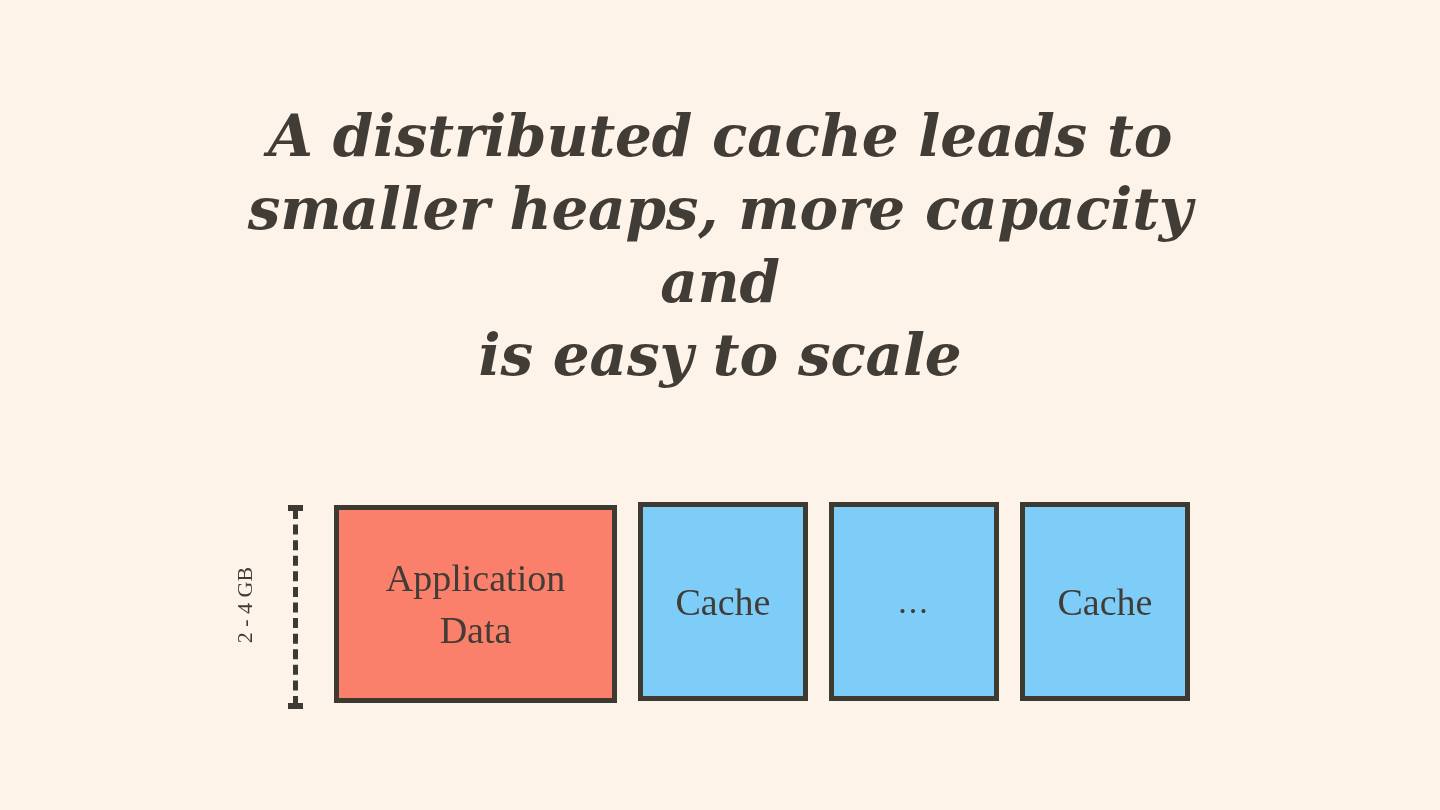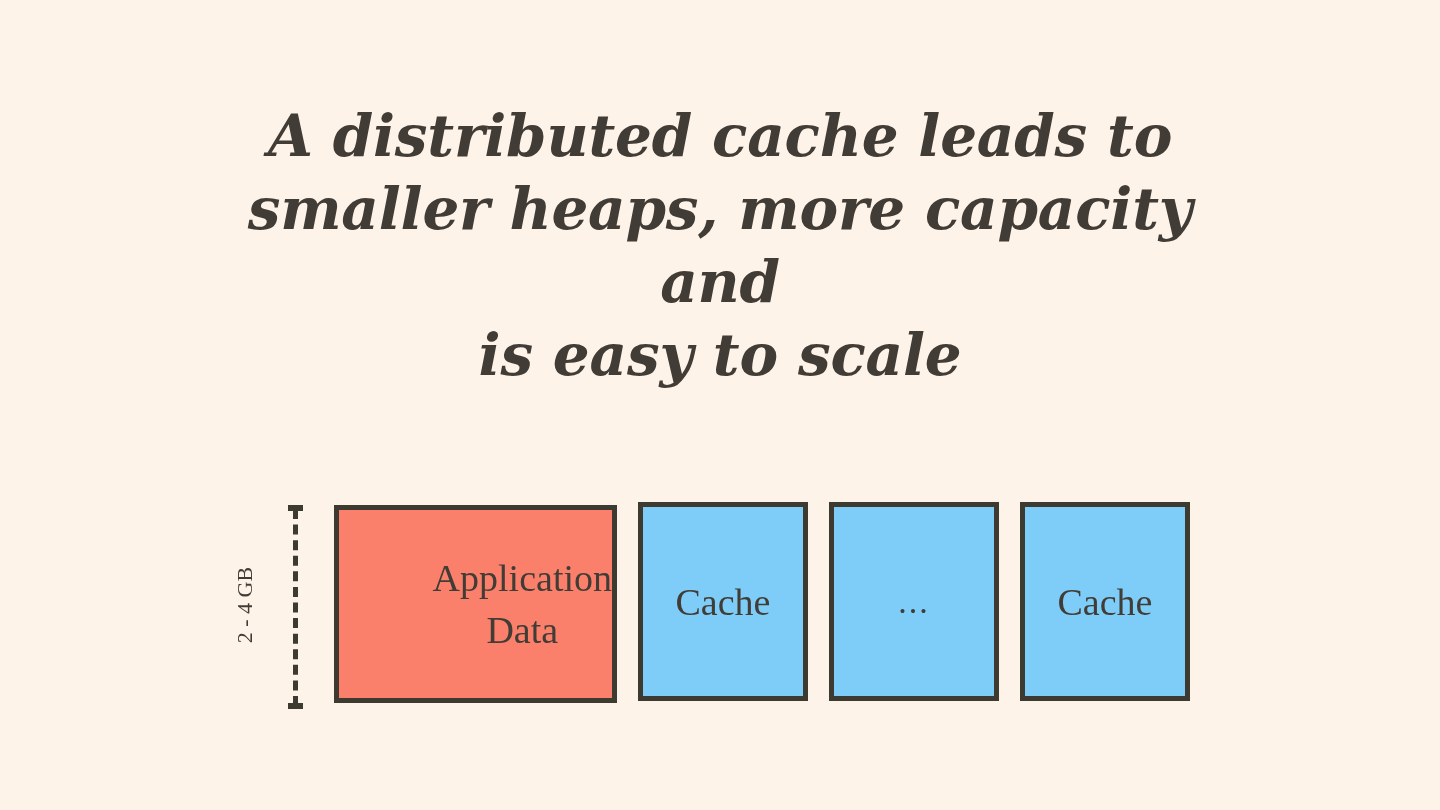--- a/index.html
+++ b/index.html
@@ -102,21 +102,20 @@
   }
 
   .box.app {
     left: 334px;
     top: 505px;
     width: 283px;
     height: 198px;
     background: #FA806C;
     font-size: 38px;
     line-height: 52px;
-    justify-content: flex-end;
   }
 
   .box.cache {
     top: 502px;
     width: 170px;
     height: 199px;
     background: #7DCDF8;
     font-size: 38px;
     line-height: 46px;
   }

